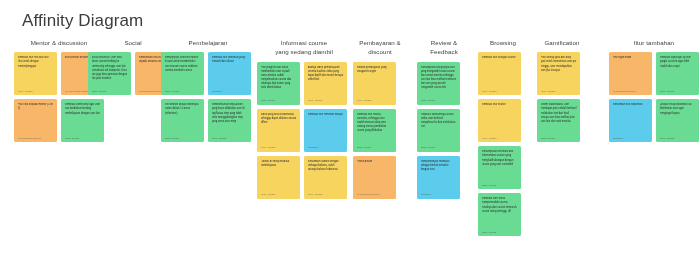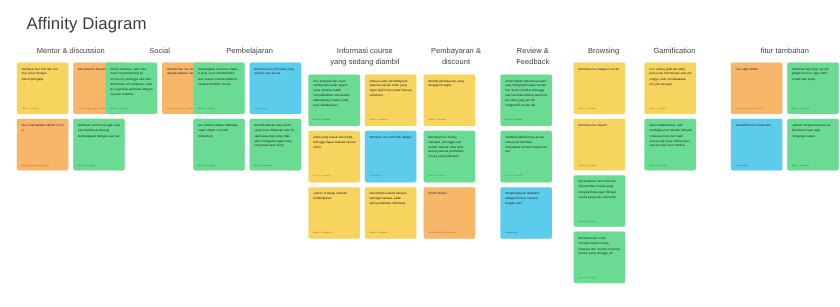--- a/index.html
+++ b/index.html
@@ -12,21 +12,21 @@
     background: #ffffff;
     font-family: "Liberation Sans", sans-serif;
     overflow: hidden;
     position: relative;
   }
 
   #board-title {
     position: absolute;
     left: 22px;
     top: 11px;
-    font-size: 14px;
+    font-size: 17px;
     color: #3c3c3c;
     letter-spacing: 0.1px;
     white-space: nowrap;
   }
 
   #columns {
     position: absolute;
     left: 0;
     top: 38px;
     width: 700px;

